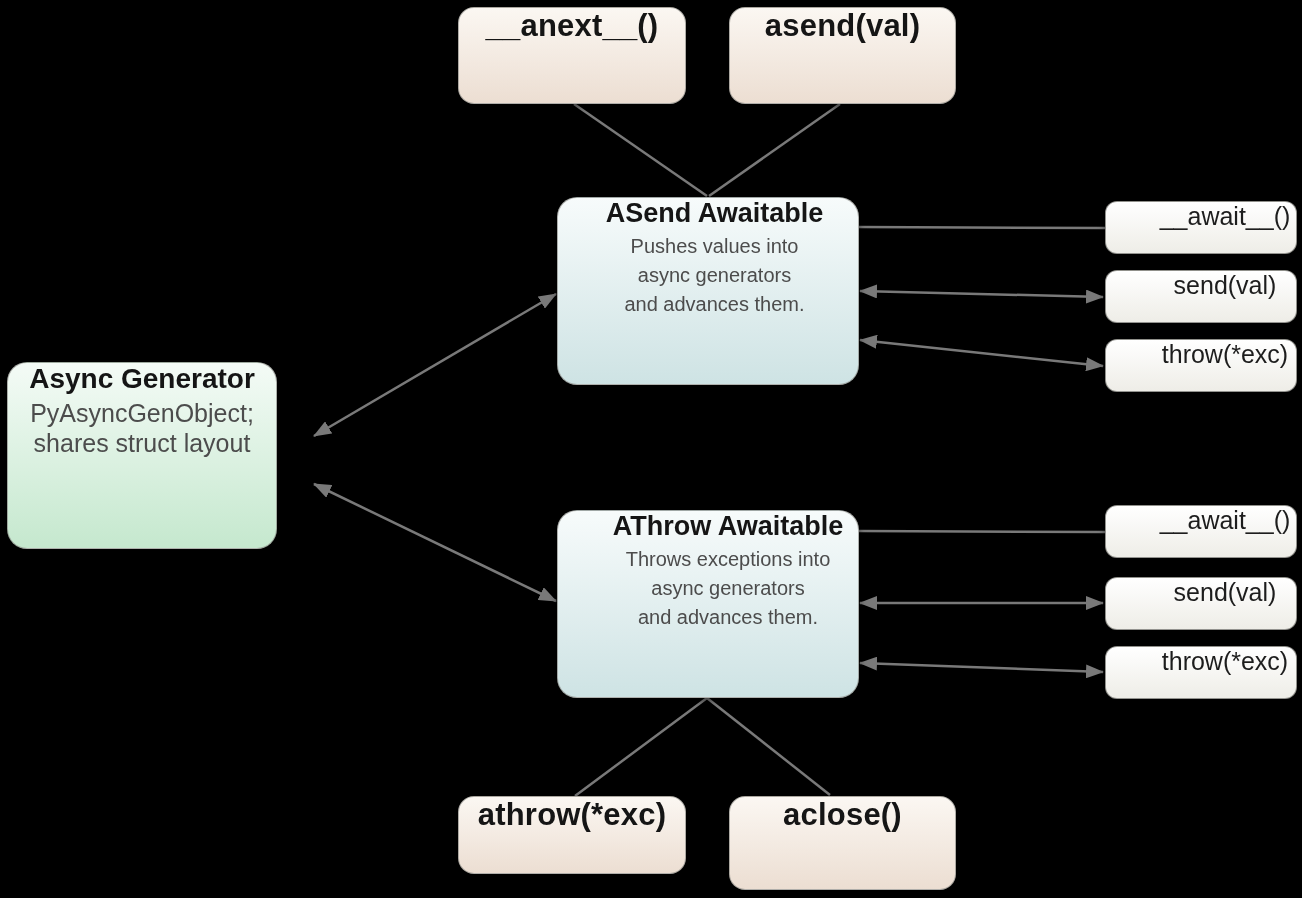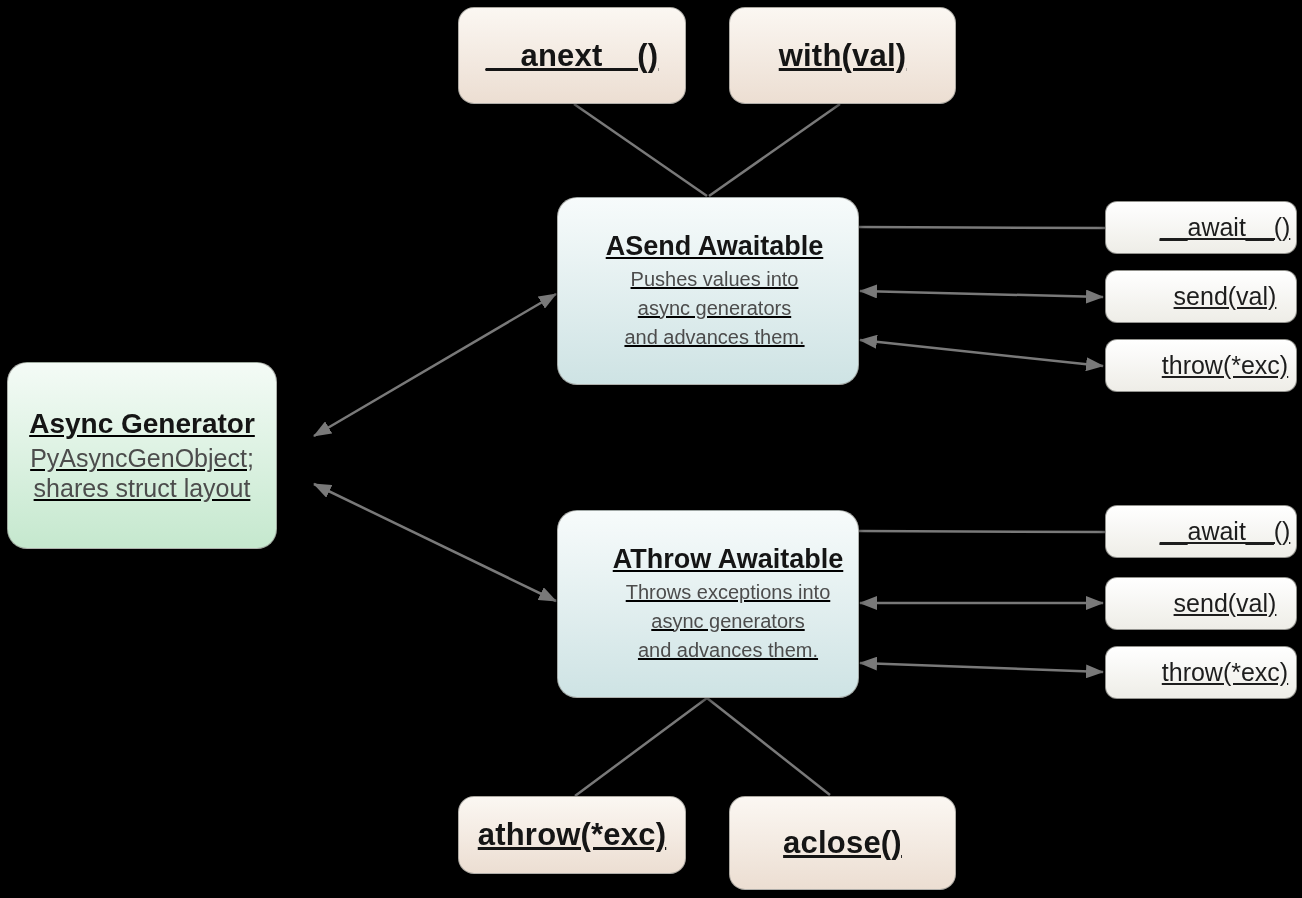--- a/index.html
+++ b/index.html
@@ -27,25 +27,24 @@
   }
   .connectors marker path {
     fill: var(--line, #7f7f7f);
   }
   .node {
     position: absolute;
     box-sizing: border-box;
     display: flex;
     flex-direction: column;
     align-items: center;
-    justify-content: center;
+    justify-content: flex-start;
     text-align: center;
     border: 1px solid rgba(135,135,130,0.65);
     box-shadow: 0 2px 6px rgba(0,0,0,0.55);
-    text-decoration: underline;
   }
   .call-box {
     border-radius: 16px;
     background: linear-gradient(to bottom, var(--call-box-top, #fbf7f2), var(--call-box-bottom, #ecded2));
     font-weight: bold;
     font-size: 31px;
     letter-spacing: 0.2px;
     color: var(--title-text, #151515);
   }
   .awaitable-box {
@@ -107,21 +106,21 @@
     <line x1="860" y1="663" x2="1103" y2="672" marker-start="url(#ah)" marker-end="url(#ah)"></line>
     <line x1="707" y1="698" x2="575" y2="796"></line>
     <line x1="707" y1="698" x2="830" y2="795"></line>
   </svg>
 
   <div class="node call-box" style="left:458px; top:7px; width:228px; height:97px;">
     <span>__anext__()</span>
   </div>
 
   <div class="node call-box" style="left:729px; top:7px; width:227px; height:97px;">
-    <span>with(val)</span>
+    <span>asend(val)</span>
   </div>
 
   <div class="node awaitable-box" style="left:557px; top:197px; width:302px; height:188px;padding-left:13px;">
     <span class="title">ASend Awaitable</span>
     <span class="body-line">Pushes values into</span>
     <span class="body-line">async generators</span>
     <span class="body-line">and advances them.</span>
   </div>
 
   <div class="node generator-box" style="left:7px; top:362px; width:270px; height:187px;">

